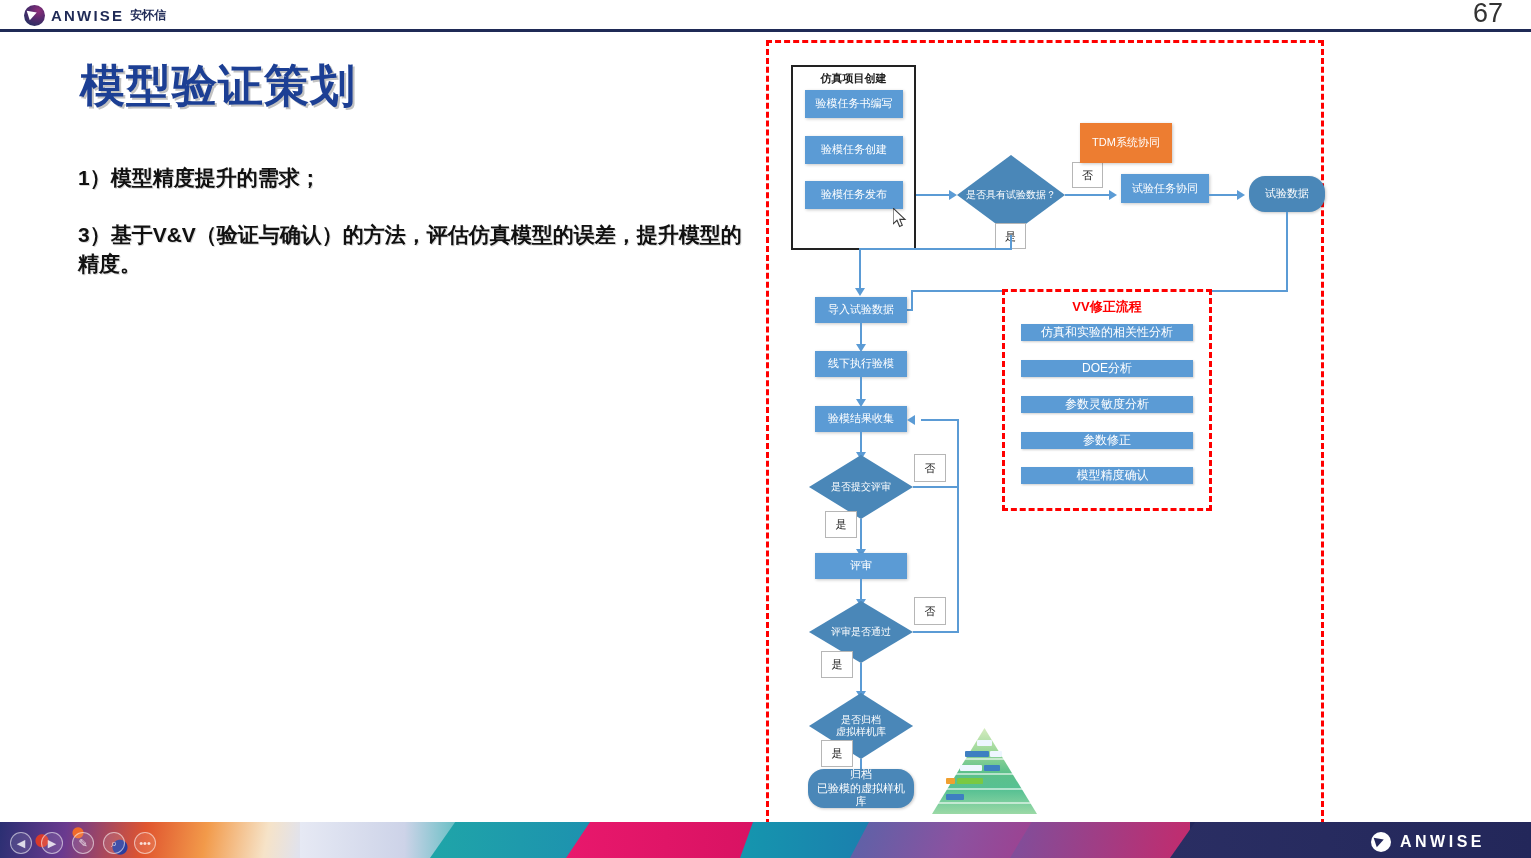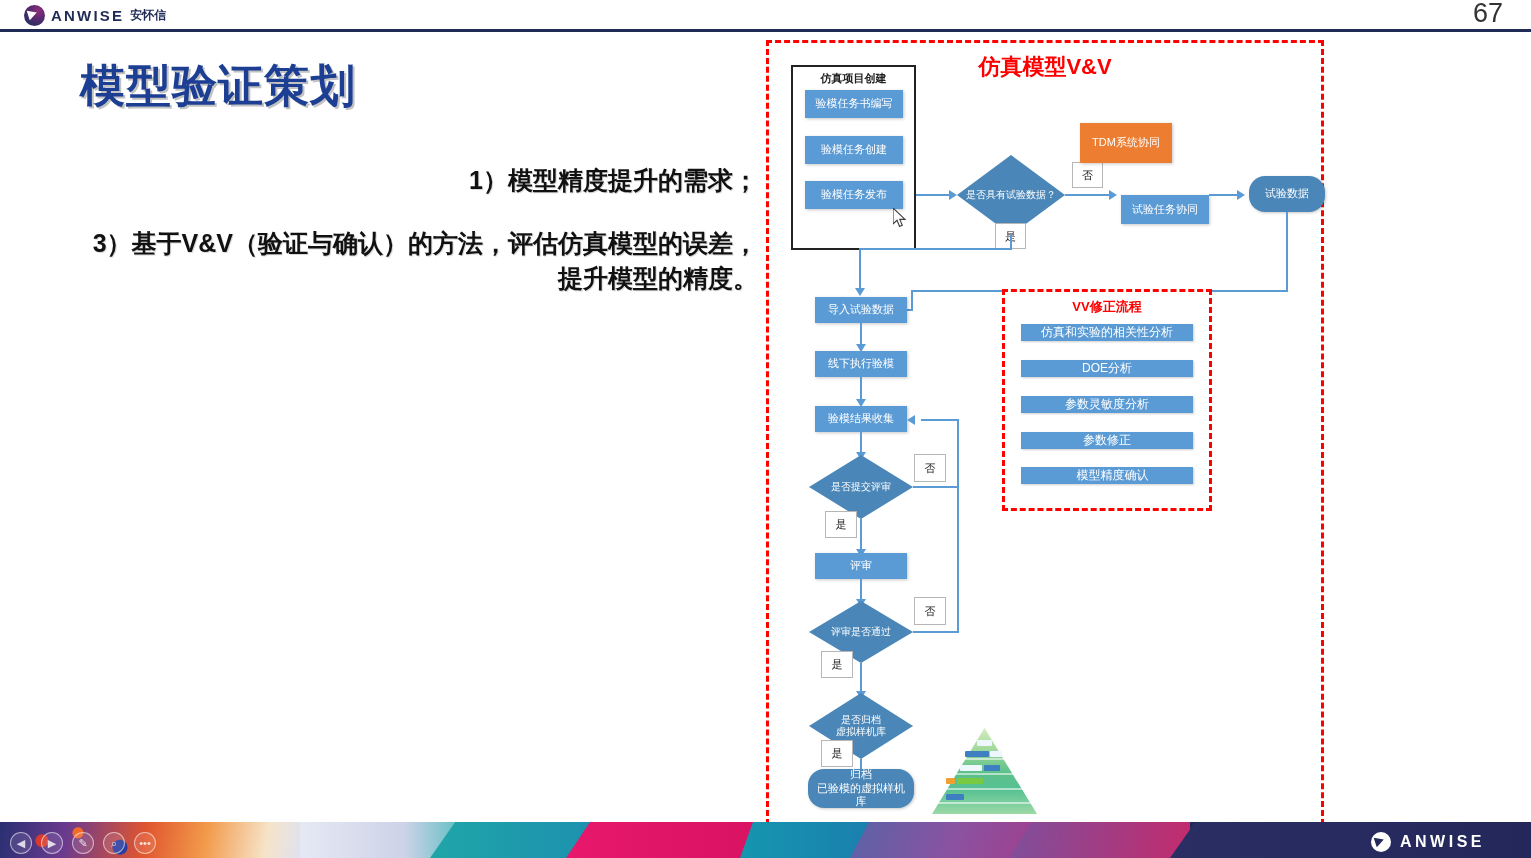--- a/index.html
+++ b/index.html
@@ -22,22 +22,22 @@
     border-left:9px solid #fff;border-top:5px solid transparent;border-bottom:5px solid transparent;
     transform:rotate(-18deg);}
   .brand-text{font-size:15px;font-weight:bold;letter-spacing:2.2px;color:#1f2a56;line-height:21px;}
   .brand-cn{font-size:12px;font-weight:bold;color:#1f2a56;letter-spacing:0px;line-height:21px;}
   .page-no{position:absolute;right:28px;top:-2px;font-size:27px;color:#333;line-height:31px;}
 
   
   .title{position:absolute;left:80px;top:56px;font-size:45px;font-weight:bold;color:#1c3f94;
     letter-spacing:1px;text-shadow:2px 2px 0 rgba(120,120,120,.45);}
   .bullets{position:absolute;left:78px;top:162px;width:680px;}
-  .bullet{font-size:25px;font-weight:bold;color:#111;line-height:1.5;margin-bottom:26px;
-    text-shadow:1px 1px 0 rgba(150,150,150,.35);text-align:right;}
+  .bullet{font-size:21px;font-weight:bold;color:#111;line-height:1.5;margin-bottom:26px;
+    text-shadow:1px 1px 0 rgba(150,150,150,.35);}
   .bullet.b3{margin-bottom:0;line-height:1.42;}
 
   
   .diagram{position:absolute;left:766px;top:40px;width:558px;height:785px;
     border:3px dashed #ff0000;box-sizing:border-box;background:#fff;}
   .diag-title{position:absolute;left:0;right:0;top:9px;text-align:center;
     font-size:22px;font-weight:bold;color:#ff0000;}
 
   
   .node{position:absolute;background:#5b9bd5;color:#fff;display:flex;align-items:center;
@@ -115,21 +115,20 @@
   </div>
   <div class="topbar-rule"></div>
 
   <div class="title">模型验证策划</div>
   <div class="bullets">
     <div class="bullet">1）模型精度提升的需求；</div>
     <div class="bullet b3">3）基于V&amp;V（验证与确认）的方法，评估仿真模型的误差，提升模型的精度。</div>
   </div>
 
   <div class="diagram">
-    <div class="diag-title">仿真模型V&amp;V</div>
 
     <div class="group-box" style="left:22px;top:22px;width:125px;height:185px;">
       <div class="group-label">仿真项目创建</div>
     </div>
     <div class="node" style="left:36px;top:47px;width:98px;height:28px;">验模任务书编写</div>
     <div class="node" style="left:36px;top:93px;width:98px;height:28px;">验模任务创建</div>
     <div class="node" style="left:36px;top:138px;width:98px;height:28px;">验模任务发布</div>
 
     <div class="line" style="left:147px;top:151px;width:37px;height:2px;"></div>
     <div class="ah ah-r" style="left:180px;top:147px;"></div>
@@ -139,21 +138,21 @@
       <div class="dtext">是否具有试验数据？</div>
     </div>
 
     <div class="yn" style="left:303px;top:119px;width:31px;height:26px;">否</div>
 
     <div class="node orange" style="left:311px;top:80px;width:92px;height:40px;">TDM系统协同</div>
 
     <div class="line" style="left:296px;top:151px;width:48px;height:2px;"></div>
     <div class="ah ah-r" style="left:340px;top:147px;"></div>
 
-    <div class="node" style="left:352px;top:152px;width:88px;height:29px;">试验任务协同</div>
+    <div class="node" style="left:352px;top:131px;width:88px;height:29px;">试验任务协同</div>
 
     <div class="line" style="left:440px;top:151px;width:32px;height:2px;"></div>
     <div class="ah ah-r" style="left:468px;top:147px;"></div>
 
     <div class="node rounded" style="left:480px;top:133px;width:76px;height:36px;">试验数据</div>
 
     <div class="line" style="left:517px;top:169px;width:2px;height:80px;"></div>
     <div class="line" style="left:142px;top:247px;width:377px;height:2px;"></div>
     <div class="line" style="left:142px;top:247px;width:2px;height:20px;"></div>
     <div class="ah ah-l" style="left:122px;top:262px;"></div>

